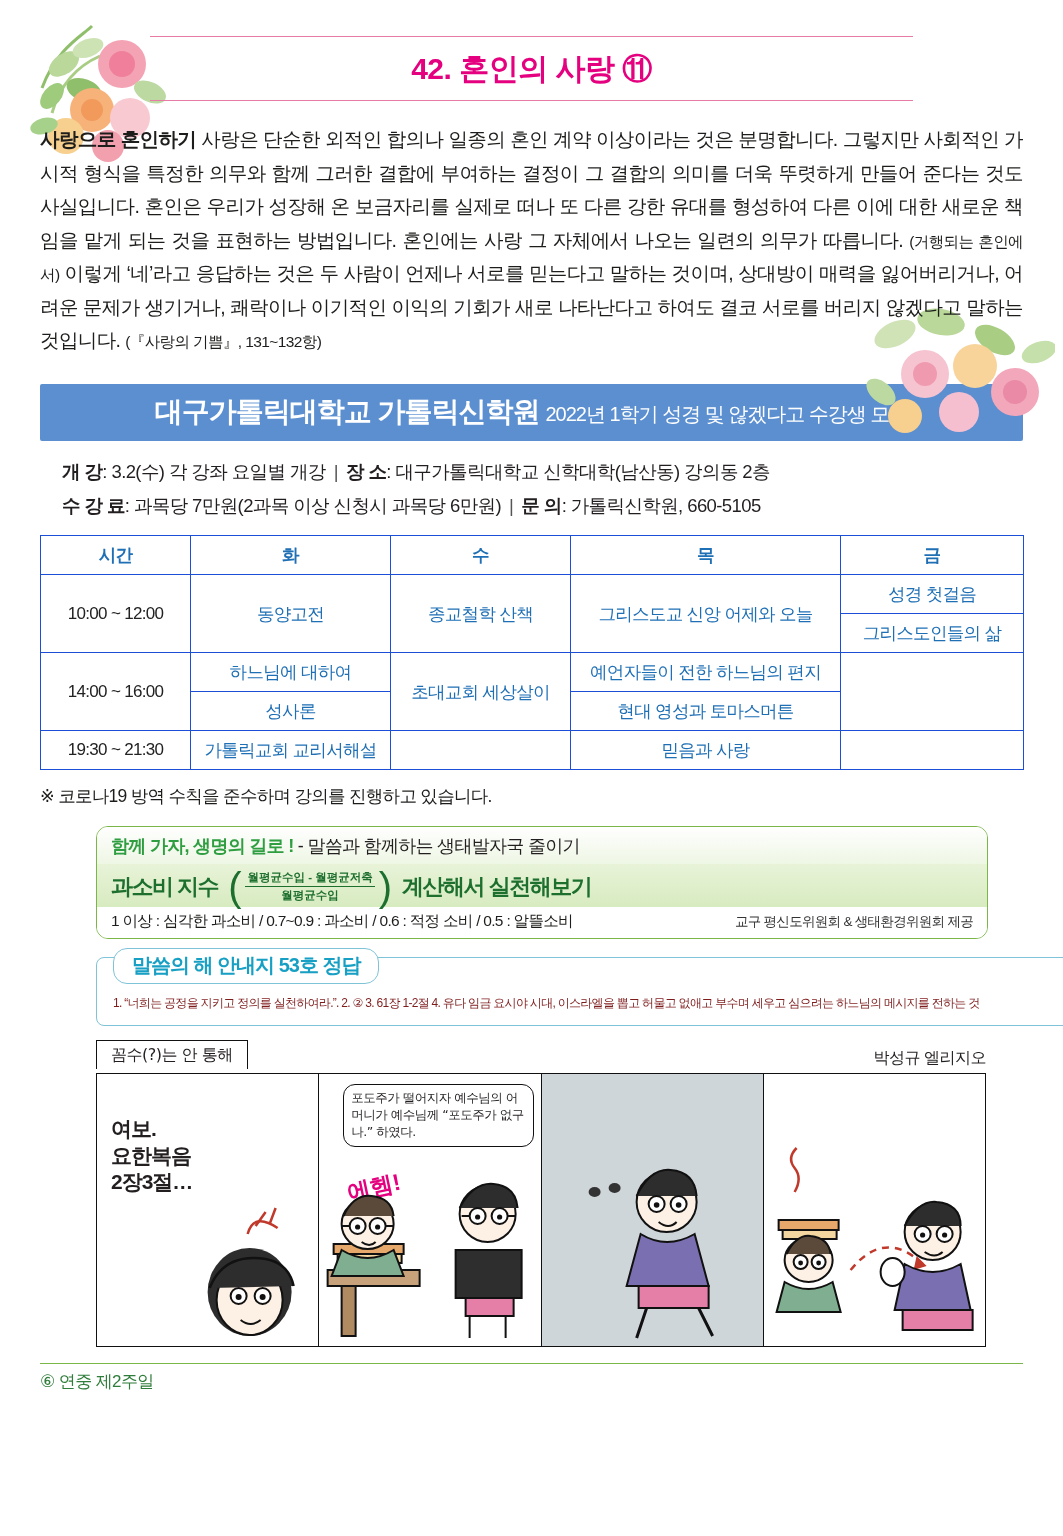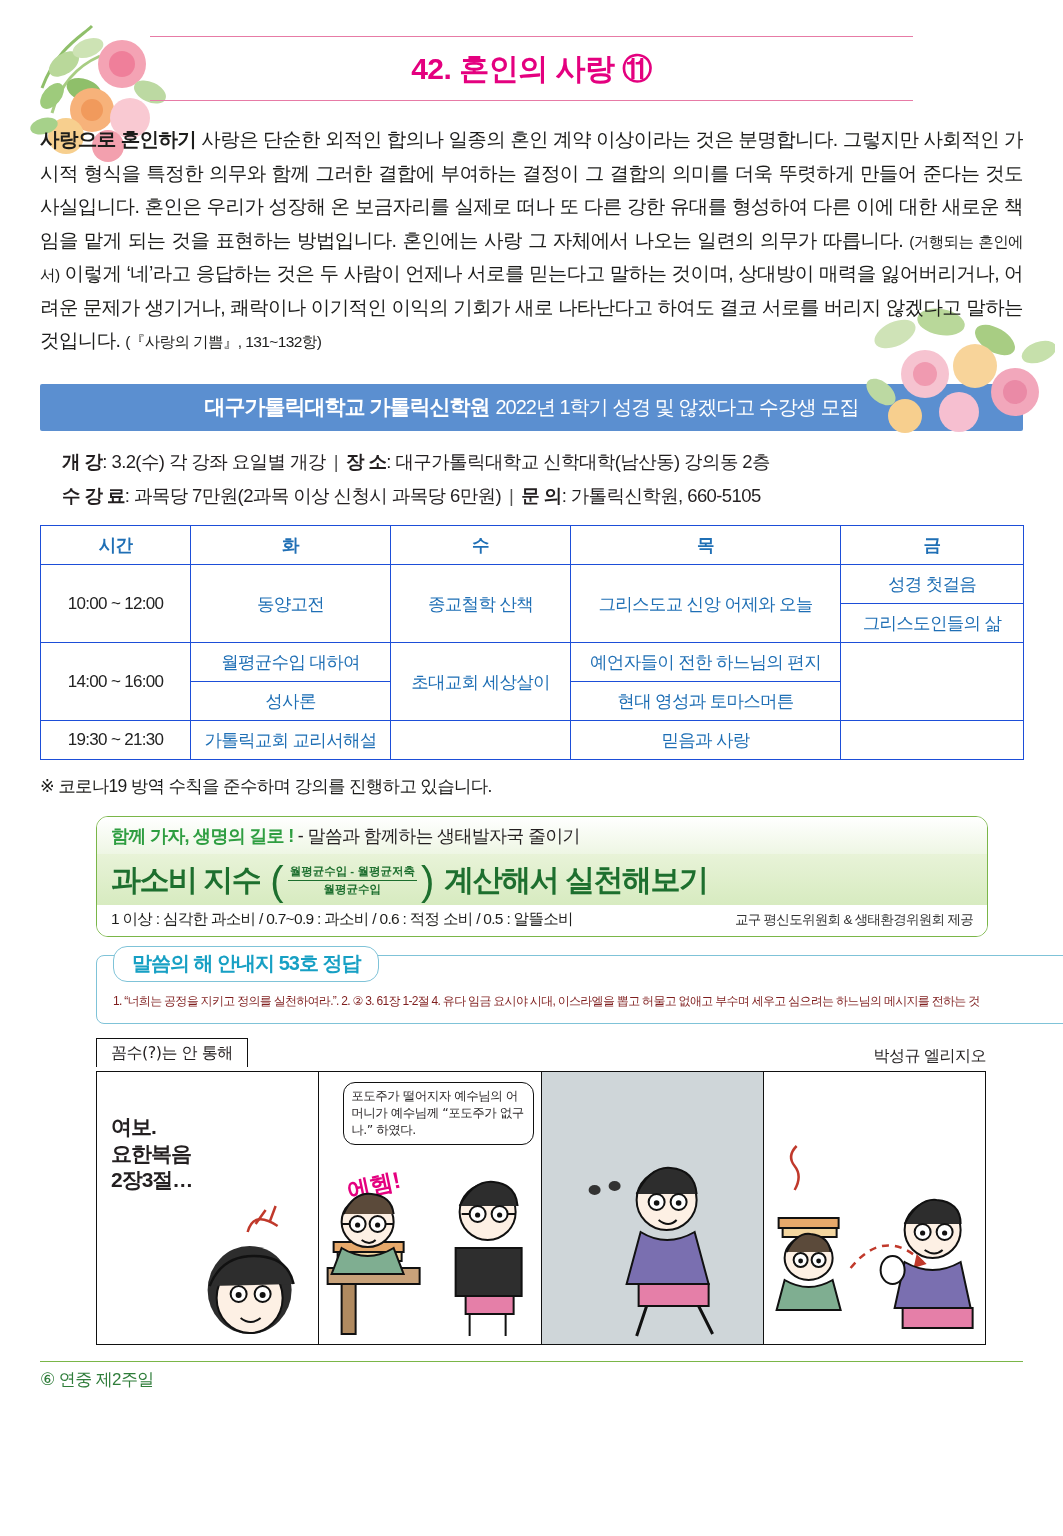--- a/index.html
+++ b/index.html
@@ -73,21 +73,21 @@
   
   .banner {
     margin-top: 26px;
     background: #5b8fd0;
     color: #ffffff;
     text-align: center;
     padding: 9px 0 10px 0;
     border-radius: 2px;
   }
   .banner .b-strong {
-    font-size: 21px;
+    font-size: 28px;
     font-weight: bold;
     letter-spacing: -1px;
   }
   .banner .b-sub {
     font-size: 20px;
     letter-spacing: -1px;
     padding-left: 6px;
   }
 
   
@@ -152,21 +152,21 @@
     font-weight: bold;
   }
   .eco-mid {
     background: linear-gradient(to bottom, #e8f3d8, #d7ebc0);
     padding: 6px 14px 4px 14px;
     display: flex;
     align-items: center;
     gap: 10px;
   }
   .eco-mid .big {
-    font-size: 30px;
+    font-size: 22px;
     font-weight: bold;
     color: #1d6f2e;
     letter-spacing: -1.5px;
   }
   .formula {
     display: inline-flex;
     align-items: center;
     font-size: 22px;
     color: #1d6f2e;
   }
@@ -392,21 +392,21 @@
         <td rowspan="2">종교철학 산책</td>
         <td rowspan="2">그리스도교 신앙 어제와 오늘</td>
         <td>성경 첫걸음</td>
       </tr>
       <tr>
         <td>그리스도인들의 삶</td>
       </tr>
 
       <tr>
         <td class="time" rowspan="2">14:00 ~ 16:00</td>
-        <td>월평균수입 대하여</td>
+        <td>하느님에 대하여</td>
         <td rowspan="2">초대교회 세상살이</td>
         <td>예언자들이 전한 하느님의 편지</td>
         <td rowspan="2"></td>
       </tr>
       <tr>
         <td>성사론</td>
         <td>현대 영성과 토마스머튼</td>
       </tr>
 
       <tr>

